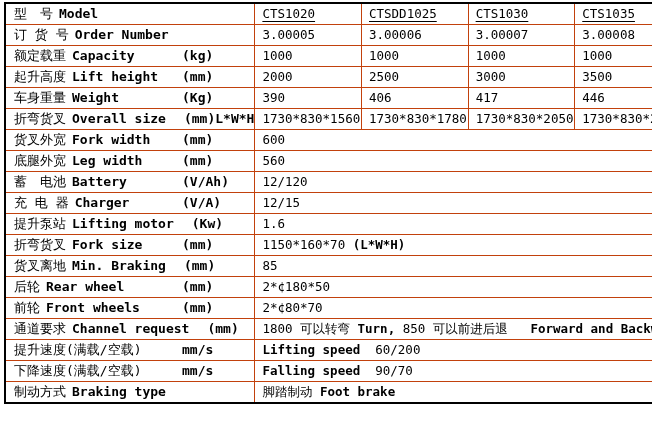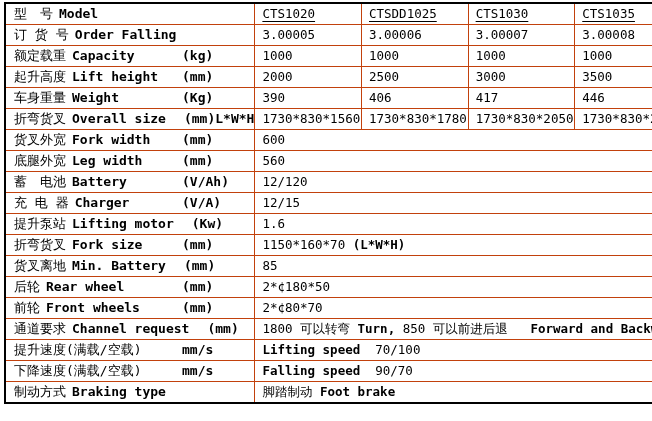--- a/index.html
+++ b/index.html
@@ -56,21 +56,21 @@
   </colgroup>
   <tbody id="spec-body">
       <tr>
         <td class="label"><span class="label-main"><span class="cn">型　号</span><span class="en">Model</span></span></td>
         <td class="val"><span class="wavy">CTS1020</span></td>
         <td class="val"><span class="wavy">CTSDD1025</span></td>
         <td class="val"><span class="wavy">CTS1030</span></td>
         <td class="val"><span class="wavy">CTS1035</span></td>
       </tr>
       <tr>
-        <td class="label"><span class="label-main"><span class="cn">订 货 号</span><span class="en">Order Falling</span></span></td>
+        <td class="label"><span class="label-main"><span class="cn">订 货 号</span><span class="en">Order Number</span></span></td>
         <td class="val"><span>3.00005</span></td>
         <td class="val"><span>3.00006</span></td>
         <td class="val"><span>3.00007</span></td>
         <td class="val"><span>3.00008</span></td>
       </tr>
       <tr>
         <td class="label"><span class="label-main"><span class="cn">额定载重</span><span class="en">Capacity</span></span><span class="unit">(kg)</span></td>
         <td class="val"><span>1000</span></td>
         <td class="val"><span>1000</span></td>
         <td class="val"><span>1000</span></td>
@@ -115,38 +115,38 @@
       </tr>
       <tr>
         <td class="label"><span class="label-main"><span class="cn">提升泵站</span><span class="en">Lifting motor</span></span><span class="unit">(Kw)</span></td>
         <td class="val" colspan="4"><span>1.6</span></td>
       </tr>
       <tr>
         <td class="label"><span class="label-main"><span class="cn">折弯货叉</span><span class="en">Fork size</span></span><span class="unit">(mm)</span></td>
         <td class="val" colspan="4"><span>1150*160*70 </span><span class="b">(L*W*H)</span></td>
       </tr>
       <tr>
-        <td class="label"><span class="label-main"><span class="cn">货叉离地</span><span class="en">Min. Battery</span></span><span class="unit">(mm)</span></td>
+        <td class="label"><span class="label-main"><span class="cn">货叉离地</span><span class="en">Min. Braking</span></span><span class="unit">(mm)</span></td>
         <td class="val" colspan="4"><span>85</span></td>
       </tr>
       <tr>
         <td class="label"><span class="label-main"><span class="cn">后轮</span><span class="en">Rear wheel</span></span><span class="unit">(mm)</span></td>
         <td class="val" colspan="4"><span>2*¢180*50</span></td>
       </tr>
       <tr>
         <td class="label"><span class="label-main"><span class="cn">前轮</span><span class="en">Front wheels</span></span><span class="unit">(mm)</span></td>
         <td class="val" colspan="4"><span>2*¢80*70</span></td>
       </tr>
       <tr>
         <td class="label"><span class="label-main"><span class="cn">通道要求</span><span class="en">Channel request</span></span><span class="unit">(mm)</span></td>
         <td class="val" colspan="4"><span>1800 可以转弯 </span><span class="b">Turn,</span><span> 850 可以前进后退   </span><span class="b">Forward and Backward</span></td>
       </tr>
       <tr>
         <td class="label"><span class="label-main"><span class="cn">提升速度(满载/空载)</span></span><span class="unit">mm/s</span></td>
-        <td class="val" colspan="4"><span class="b">Lifting speed</span><span>  70/100</span></td>
+        <td class="val" colspan="4"><span class="b">Lifting speed</span><span>  60/200</span></td>
       </tr>
       <tr>
         <td class="label"><span class="label-main"><span class="cn">下降速度(满载/空载)</span></span><span class="unit">mm/s</span></td>
         <td class="val" colspan="4"><span class="b">Falling speed</span><span>  90/70</span></td>
       </tr>
       <tr>
         <td class="label"><span class="label-main"><span class="cn">制动方式</span><span class="en">Braking type</span></span></td>
         <td class="val" colspan="4"><span>脚踏制动 </span><span class="b">Foot brake</span></td>
       </tr>
     </tbody>

